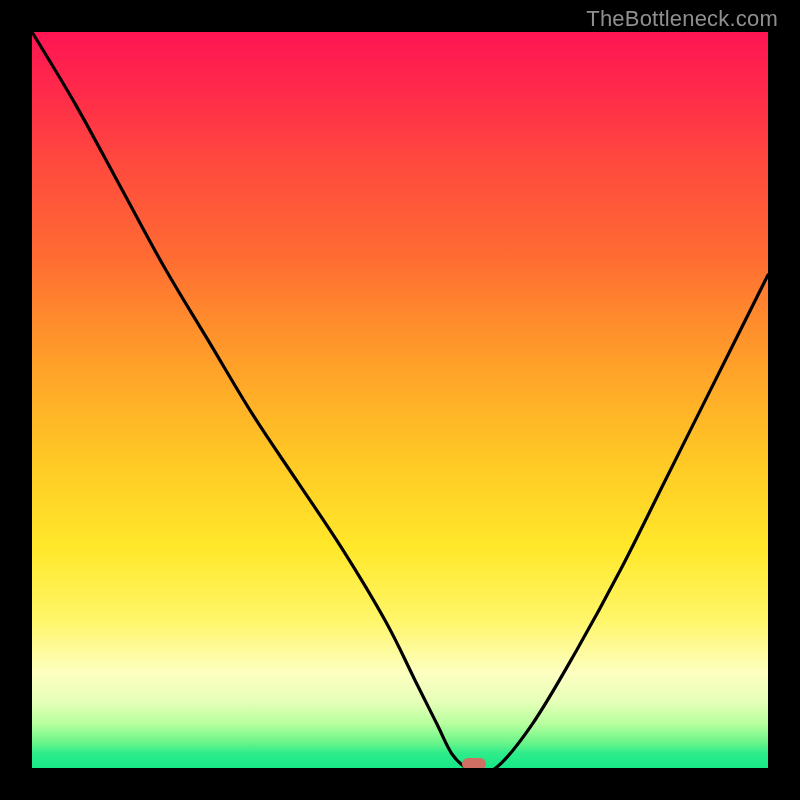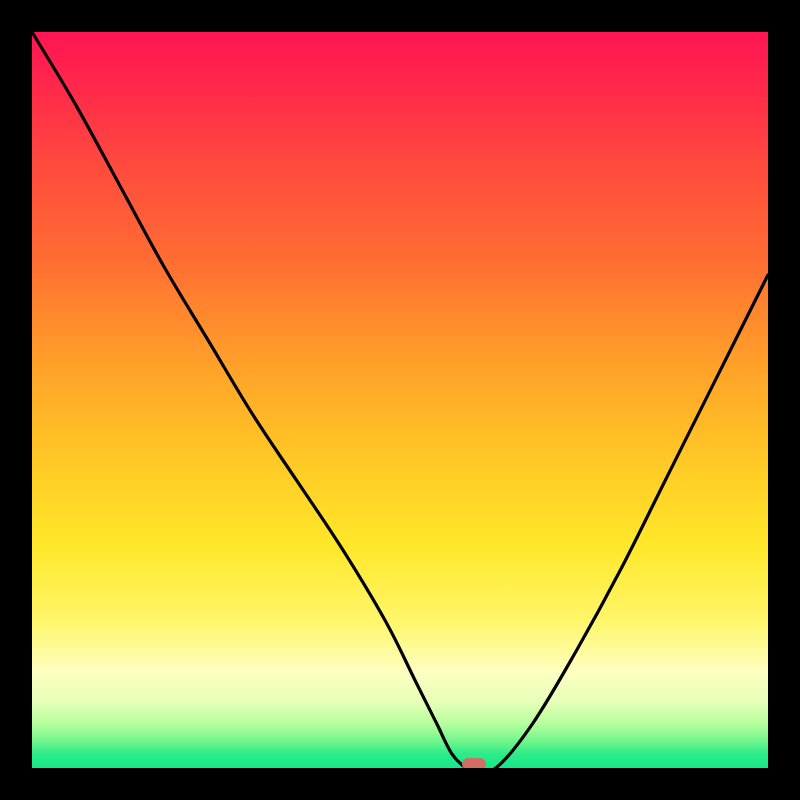--- a/index.html
+++ b/index.html
@@ -70,20 +70,21 @@
     font-weight: 400;
     letter-spacing: 0.2px;
     user-select: none;
   }
 </style>
 </head>
 <body>
 
 <div class="frame">
 
+  <div class="watermark">TheBottleneck.com</div>
 
   <div class="plot-area">
     <div class="gradient-bg"></div>
 
     <svg class="curve" viewBox="0 0 736 736" preserveAspectRatio="none">
       <path id="curve-path" fill="none" stroke="#000" stroke-width="3.2" stroke-linejoin="round" stroke-linecap="round" d="M 0 0 C 7.948799999999999 13.248000000000003, 28.2624 45.77920000000003, 44.16 73.60000000000002 C 60.057599999999994 101.42080000000001, 72.4224 125.41439999999996, 88.32 154.55999999999995 C 104.21759999999999 183.70559999999995, 116.58239999999999 207.69919999999996, 132.48 235.51999999999998 C 148.3776 263.3408, 160.74239999999998 282.624, 176.64 309.12 C 192.5376 335.616, 204.90239999999997 357.5488, 220.79999999999998 382.72 C 236.6976 407.8912, 249.06239999999997 425.11359999999996, 264.96 448.96 C 280.8576 472.8064, 293.2224 490.02880000000005, 309.12 515.2 C 325.0176 540.3712, 340.032 564.9535999999999, 353.28 588.8 C 366.52799999999996 612.6464, 373.44640000000004 629.1328000000001, 382.72 647.6800000000001 C 391.9936 666.2272, 398.17600000000004 678.5920000000001, 404.8 691.84 C 411.424 705.088, 414.2208 713.3312, 419.52 721.28 C 424.81919999999997 729.2288, 430.26559999999995 733.3504, 434.23999999999995 736 C 438.21439999999996 738.6496, 436.3008 736, 441.59999999999997 736 C 446.89919999999995 736, 453.0816 743.9488, 463.68 736 C 474.27840000000003 728.0512, 485.90720000000005 713.0368000000001, 500.48 691.84 C 515.0528 670.6432, 528.7424 646.0608, 544.64 618.24 C 560.5376 590.4192, 572.9024000000001 567.7504, 588.8000000000001 537.28 C 604.6976000000001 506.8096, 617.0624 480.7552, 632.96 448.96 C 648.8576 417.16479999999996, 658.5728 397.7344, 677.12 360.64 C 695.6672 323.5456, 725.4016 264.0768, 736 242.88"></path>
     </svg>
 
     <div id="min-marker" class="marker" style="left: 441.6px; top: 732px;"></div>
   </div>

